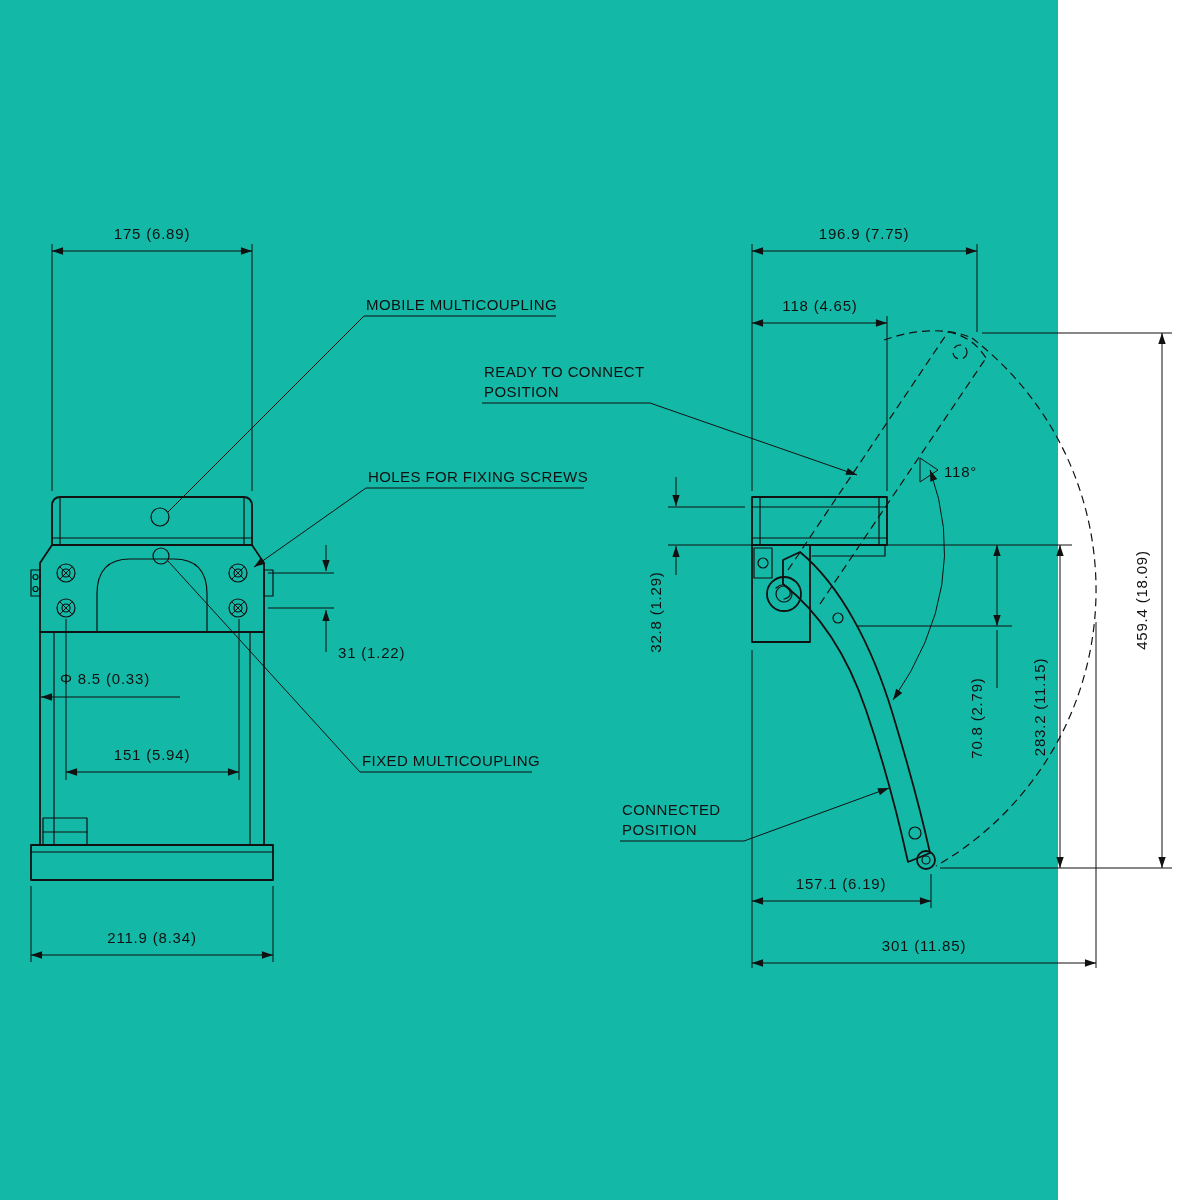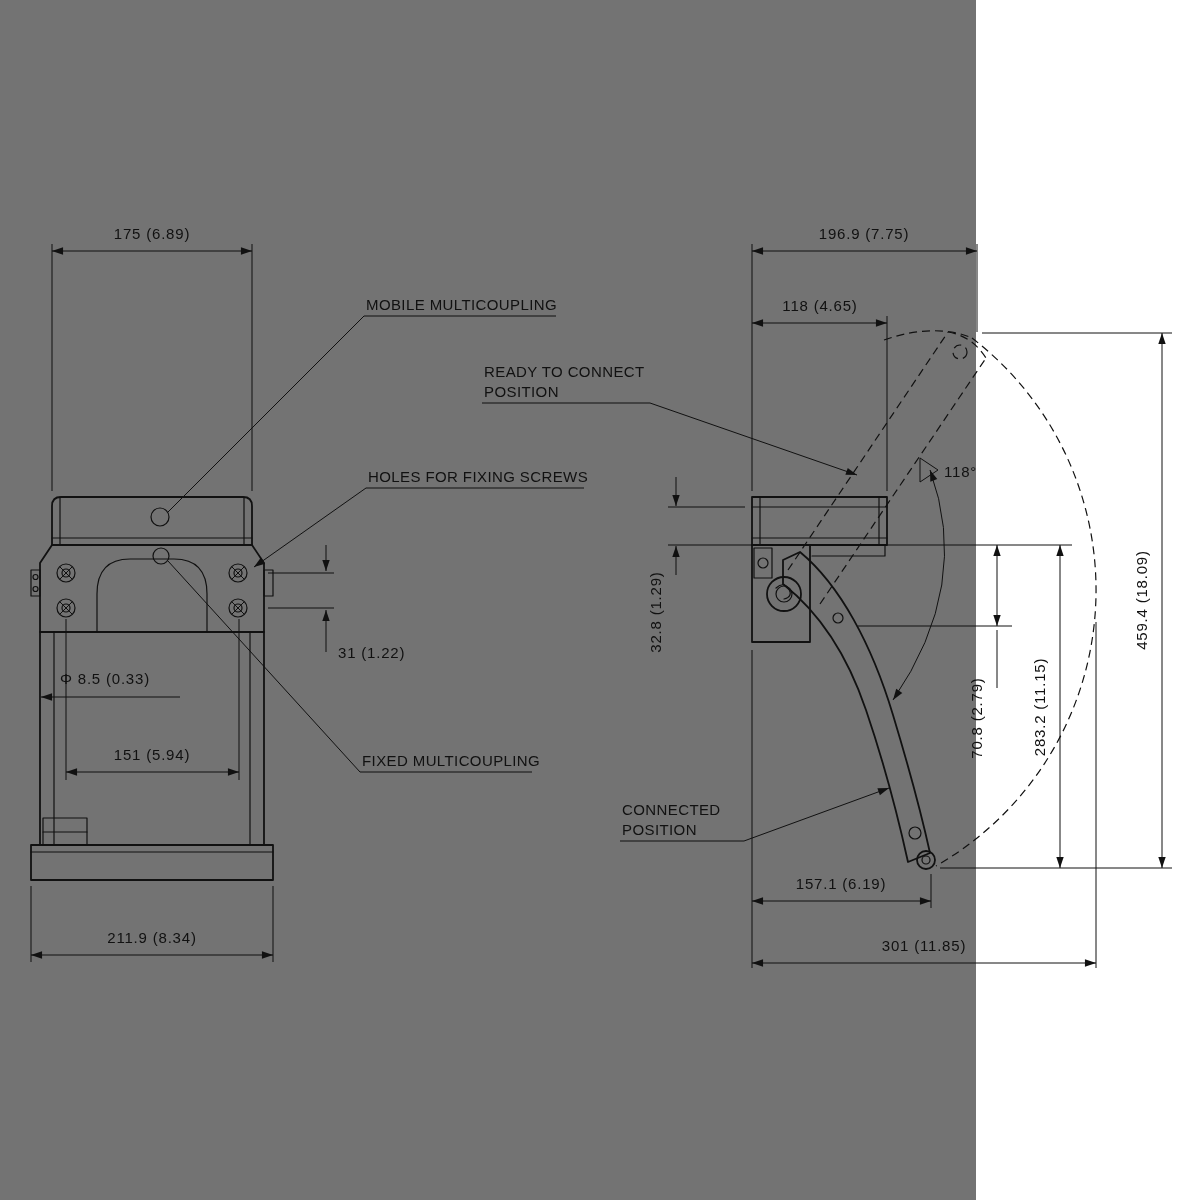--- a/index.html
+++ b/index.html
@@ -1,17 +1,17 @@
 <!DOCTYPE html>
 <html style="--ink: #111111;"><head>
 <meta charset="utf-8">
 <style>
   :root { --ink: #111111; }
   html, body { margin: 0; padding: 0; background: #ffffff; }
-  .sheet { width: 976px; height: 1200px; position: relative; background: #737373; }
+  .sheet { width: 1058px; height: 1200px; position: relative; background: #14b8a6; }
   svg { display: block; }
   svg text {
     font-family: "Liberation Sans", "DejaVu Sans", sans-serif;
     fill: var(--ink);
   }
   .dim  { font-size: 15px; letter-spacing: 0.8px; }
   .lbl  { font-size: 15px; letter-spacing: 0.4px; }
   .outline { stroke: var(--ink); stroke-width: 1.8; fill: none; stroke-linejoin: round; stroke-linecap: round; }
   .detail  { stroke: var(--ink); stroke-width: 1.2; fill: none; stroke-linejoin: round; stroke-linecap: round; }
   .thin    { stroke: var(--ink); stroke-width: 1;   fill: none; stroke-linecap: butt; }

